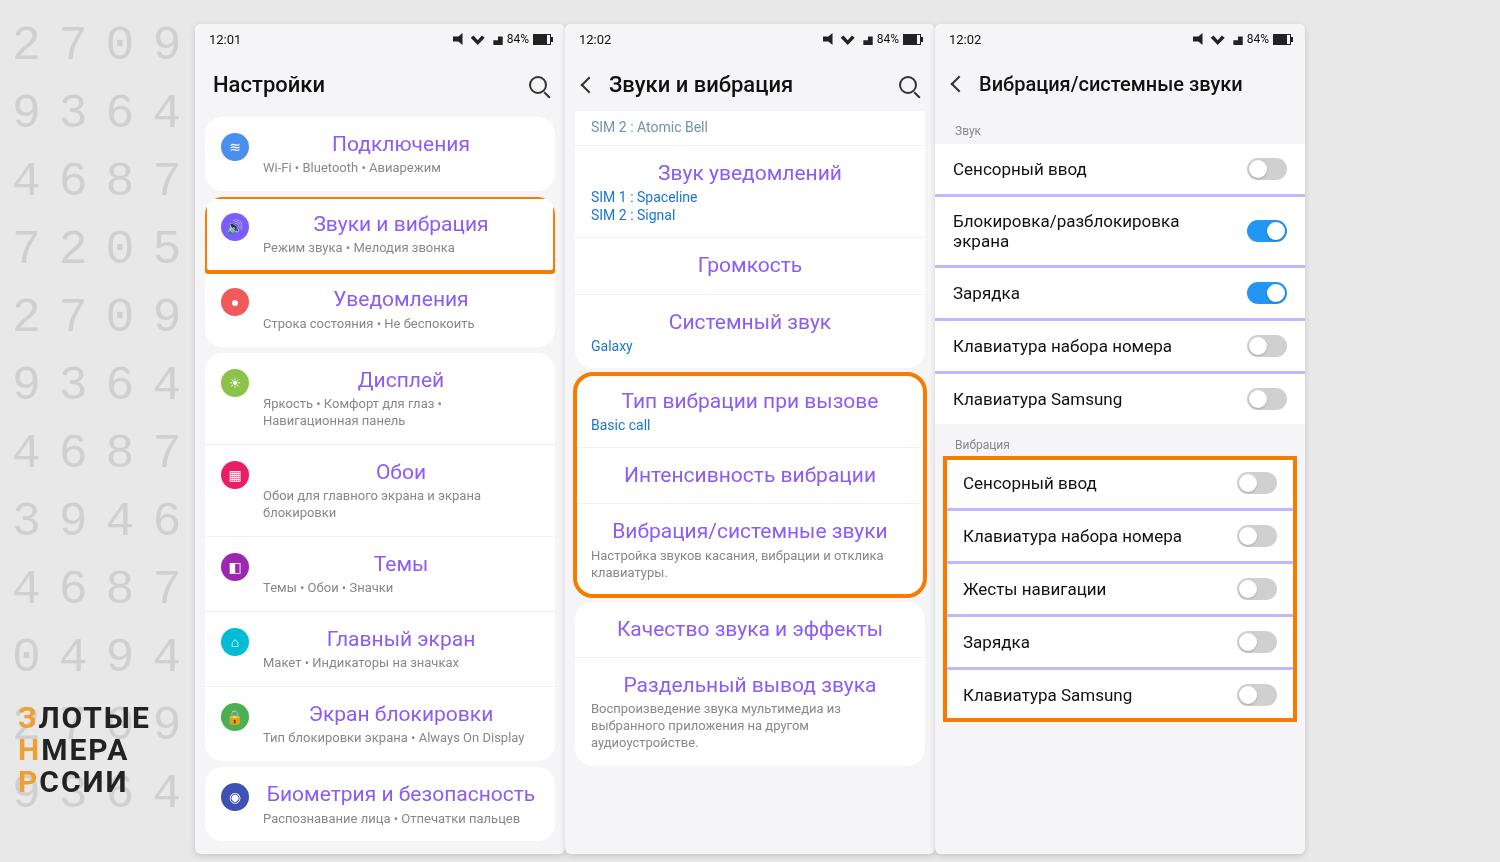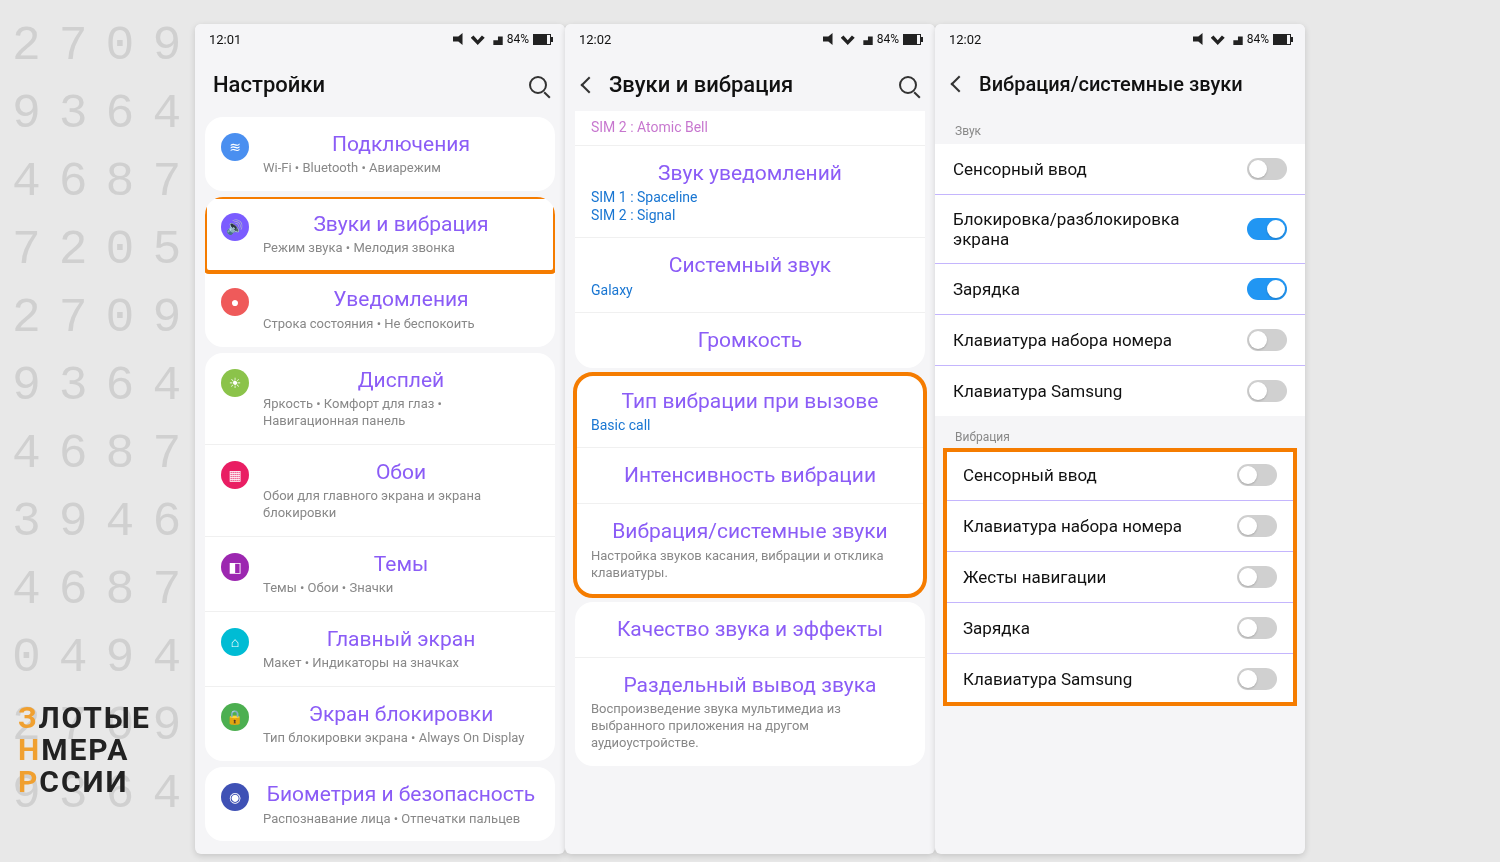--- a/index.html
+++ b/index.html
@@ -137,21 +137,21 @@
     color: #888;
     padding: 14px 20px 6px;
   }
   .trow {
     display: flex;
     align-items: center;
     justify-content: space-between;
     padding: 14px 18px;
     background: #fff;
   }
-  .trow + .trow { border-top: 1px solid #c4b5fd; }
+  .trow + .trow { border-top: 3px solid #c4b5fd; }
   .trow .label { font-size: 17px; color: #111; flex: 1; padding-right: 10px; }
   .toggle {
     width: 40px; height: 22px;
     border-radius: 11px;
     background: #d0d0d0;
     position: relative;
     flex-shrink: 0;
   }
   .toggle::after {
     content: "";
@@ -295,40 +295,40 @@
     </div>
     <div class="header">
       <span class="back-chevron"></span>
       <span class="title">Звуки и вибрация</span>
       <span class="search-glass"></span>
     </div>
     <div class="scroll">
       <div class="card" style="margin-top:0; border-top-left-radius:0; border-top-right-radius:0;">
         <div class="row" style="padding-top:6px; padding-bottom:10px;">
           <div class="texts">
-              <div class="blue" style="color:#a21caf; opacity:.6;">SIM 2 : Atomic Bell</div>
+              <div class="blue" style="color:#0c4a6e; opacity:.6;">SIM 2 : Atomic Bell</div>
             </div>
         </div>
         <div id="p2a">
             <div class="row">
               <div class="texts">
                 <div class="label">Звук уведомлений</div>
                 <div class="blue">SIM 1 : Spaceline</div>
                 <div class="blue">SIM 2 : Signal</div>
               </div>
             </div>
             <div class="row">
               <div class="texts">
+                <div class="label">Громкость</div>
+              </div>
+            </div>
+            <div class="row">
+              <div class="texts">
                 <div class="label">Системный звук</div>
                 <div class="blue">Galaxy</div>
-              </div>
-            </div>
-            <div class="row">
-              <div class="texts">
-                <div class="label">Громкость</div>
               </div>
             </div>
           </div>
       </div>
       <div class="card group-hl" id="p2b-wrap">
           <div id="p2b">
             <div class="row">
               <div class="texts">
                 <div class="label">Тип вибрации при вызове</div>
                 <div class="blue">Basic call</div>

